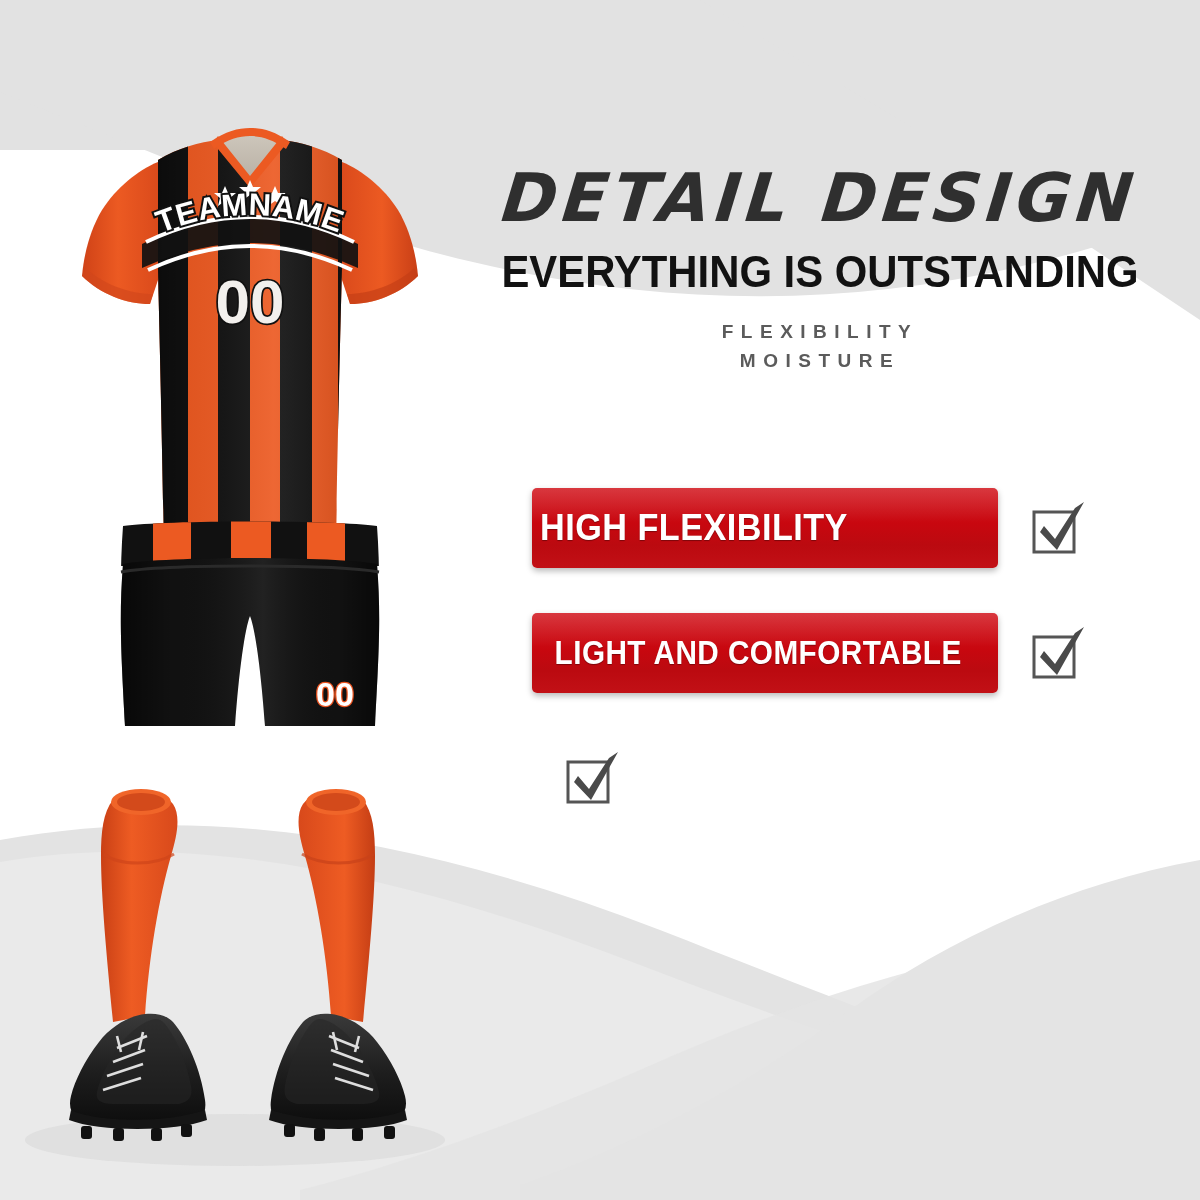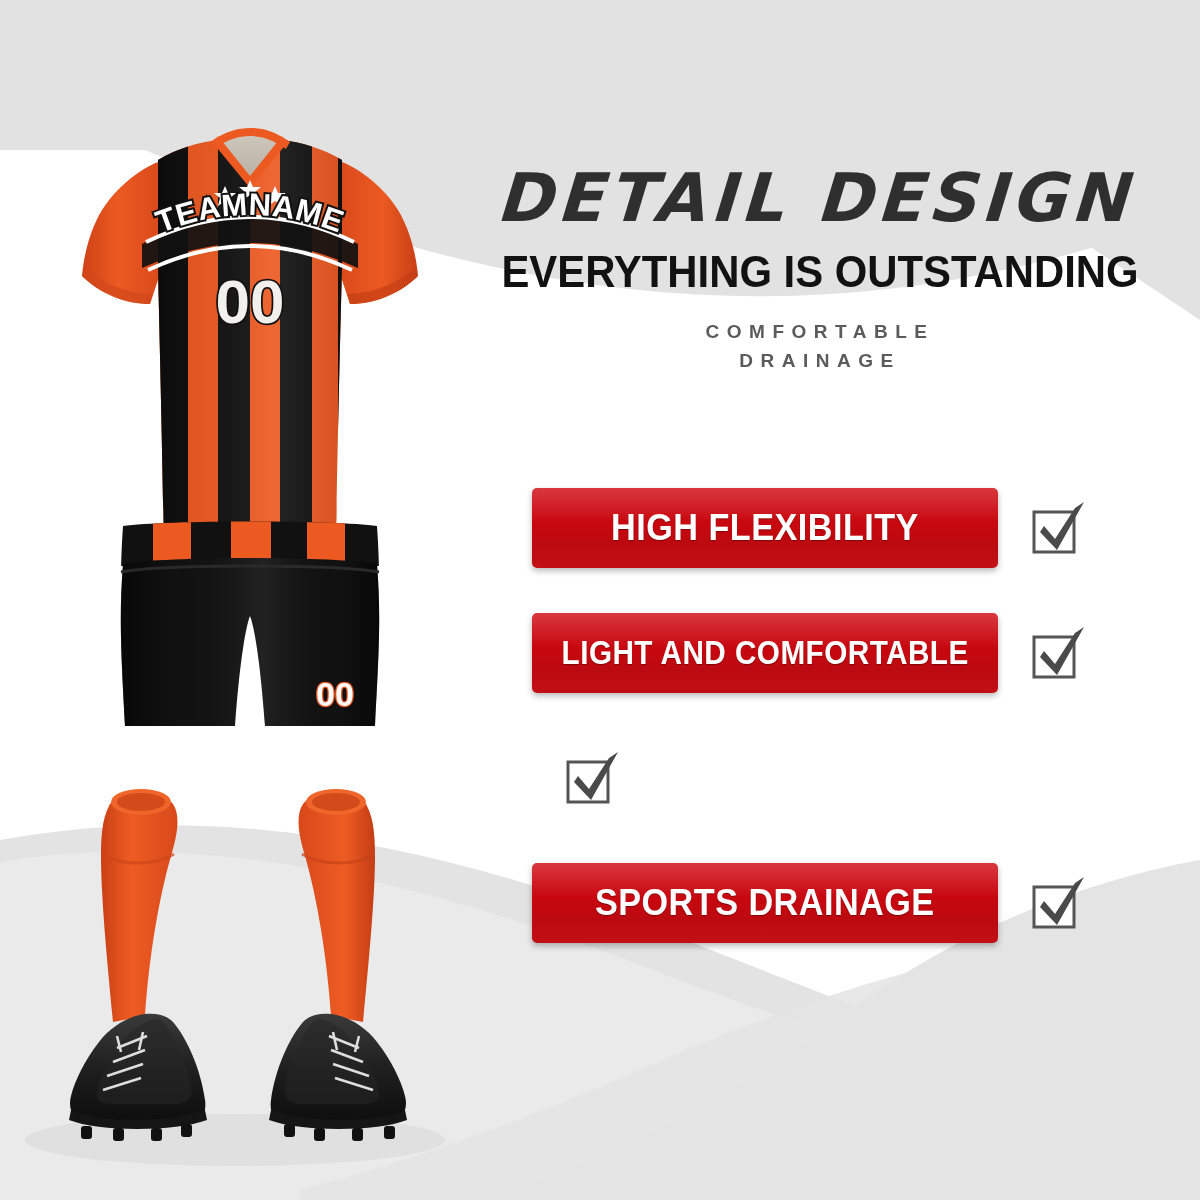--- a/index.html
+++ b/index.html
@@ -67,21 +67,20 @@
   }
   .bar{
     position:relative;
     width:466px;
     height:80px;
     border-radius:5px;
     background:linear-gradient(180deg,#d31a22 0%,#c8070f 45%,#bb0a10 72%,#c21016 100%);
     box-shadow:0 3px 6px rgba(0,0,0,0.28);
     display:flex;
     align-items:center;
-    justify-content:center;
     overflow:hidden;
   }
   .bar::after{
     content:"";position:absolute;left:0;right:0;top:0;height:42%;
     background:linear-gradient(180deg,rgba(255,255,255,0.13),rgba(255,255,255,0));
     pointer-events:none;
   }
   .bar-label{
     position:relative;z-index:2;
     color:#ffffff;
@@ -339,22 +338,22 @@
       </svg>
     </div>
   </div>
 
   <div class="right-col">
 
     <div class="title-block">
       <div class="brush-title nosel">DETAIL DESIGN</div>
       <div class="subtitle nosel">EVERYTHING IS OUTSTANDING</div>
       <div class="kicker nosel">
-        <div>COMFORTABLE</div>
-        <div>DRAINAGE</div>
+        <div>FLEXIBILITY</div>
+        <div>MOISTURE</div>
       </div>
     </div>
 
     <div class="features">
 
       <div class="feature-row">
         <div class="bar">
           <span class="bar-label nosel">HIGH FLEXIBILITY</span>
         </div>
         <div class="check">
@@ -379,28 +378,17 @@
 
       <div class="feature-row">
         <div class="check">
           <svg viewBox="0 0 56 60" width="56" height="60">
             <rect x="4" y="14" width="40" height="40" fill="#ffffff" stroke="#555555" stroke-width="3"></rect>
             <path d="M10,34 L14,28 L25,41 L45,10 L54,4 L27,52 Z" fill="#4a4a4a"></path>
           </svg>
         </div>
       </div>
 
-      <div class="feature-row">
-        <div class="bar">
-          <span class="bar-label nosel">SPORTS DRAINAGE</span>
-        </div>
-        <div class="check">
-          <svg viewBox="0 0 56 60" width="56" height="60">
-            <rect x="4" y="14" width="40" height="40" fill="#ffffff" stroke="#555555" stroke-width="3"></rect>
-            <path d="M10,34 L14,28 L25,41 L45,10 L54,4 L27,52 Z" fill="#4a4a4a"></path>
-          </svg>
-        </div>
-      </div>
 
     </div>
   </div>
 
 </div>
 
 </body></html>

